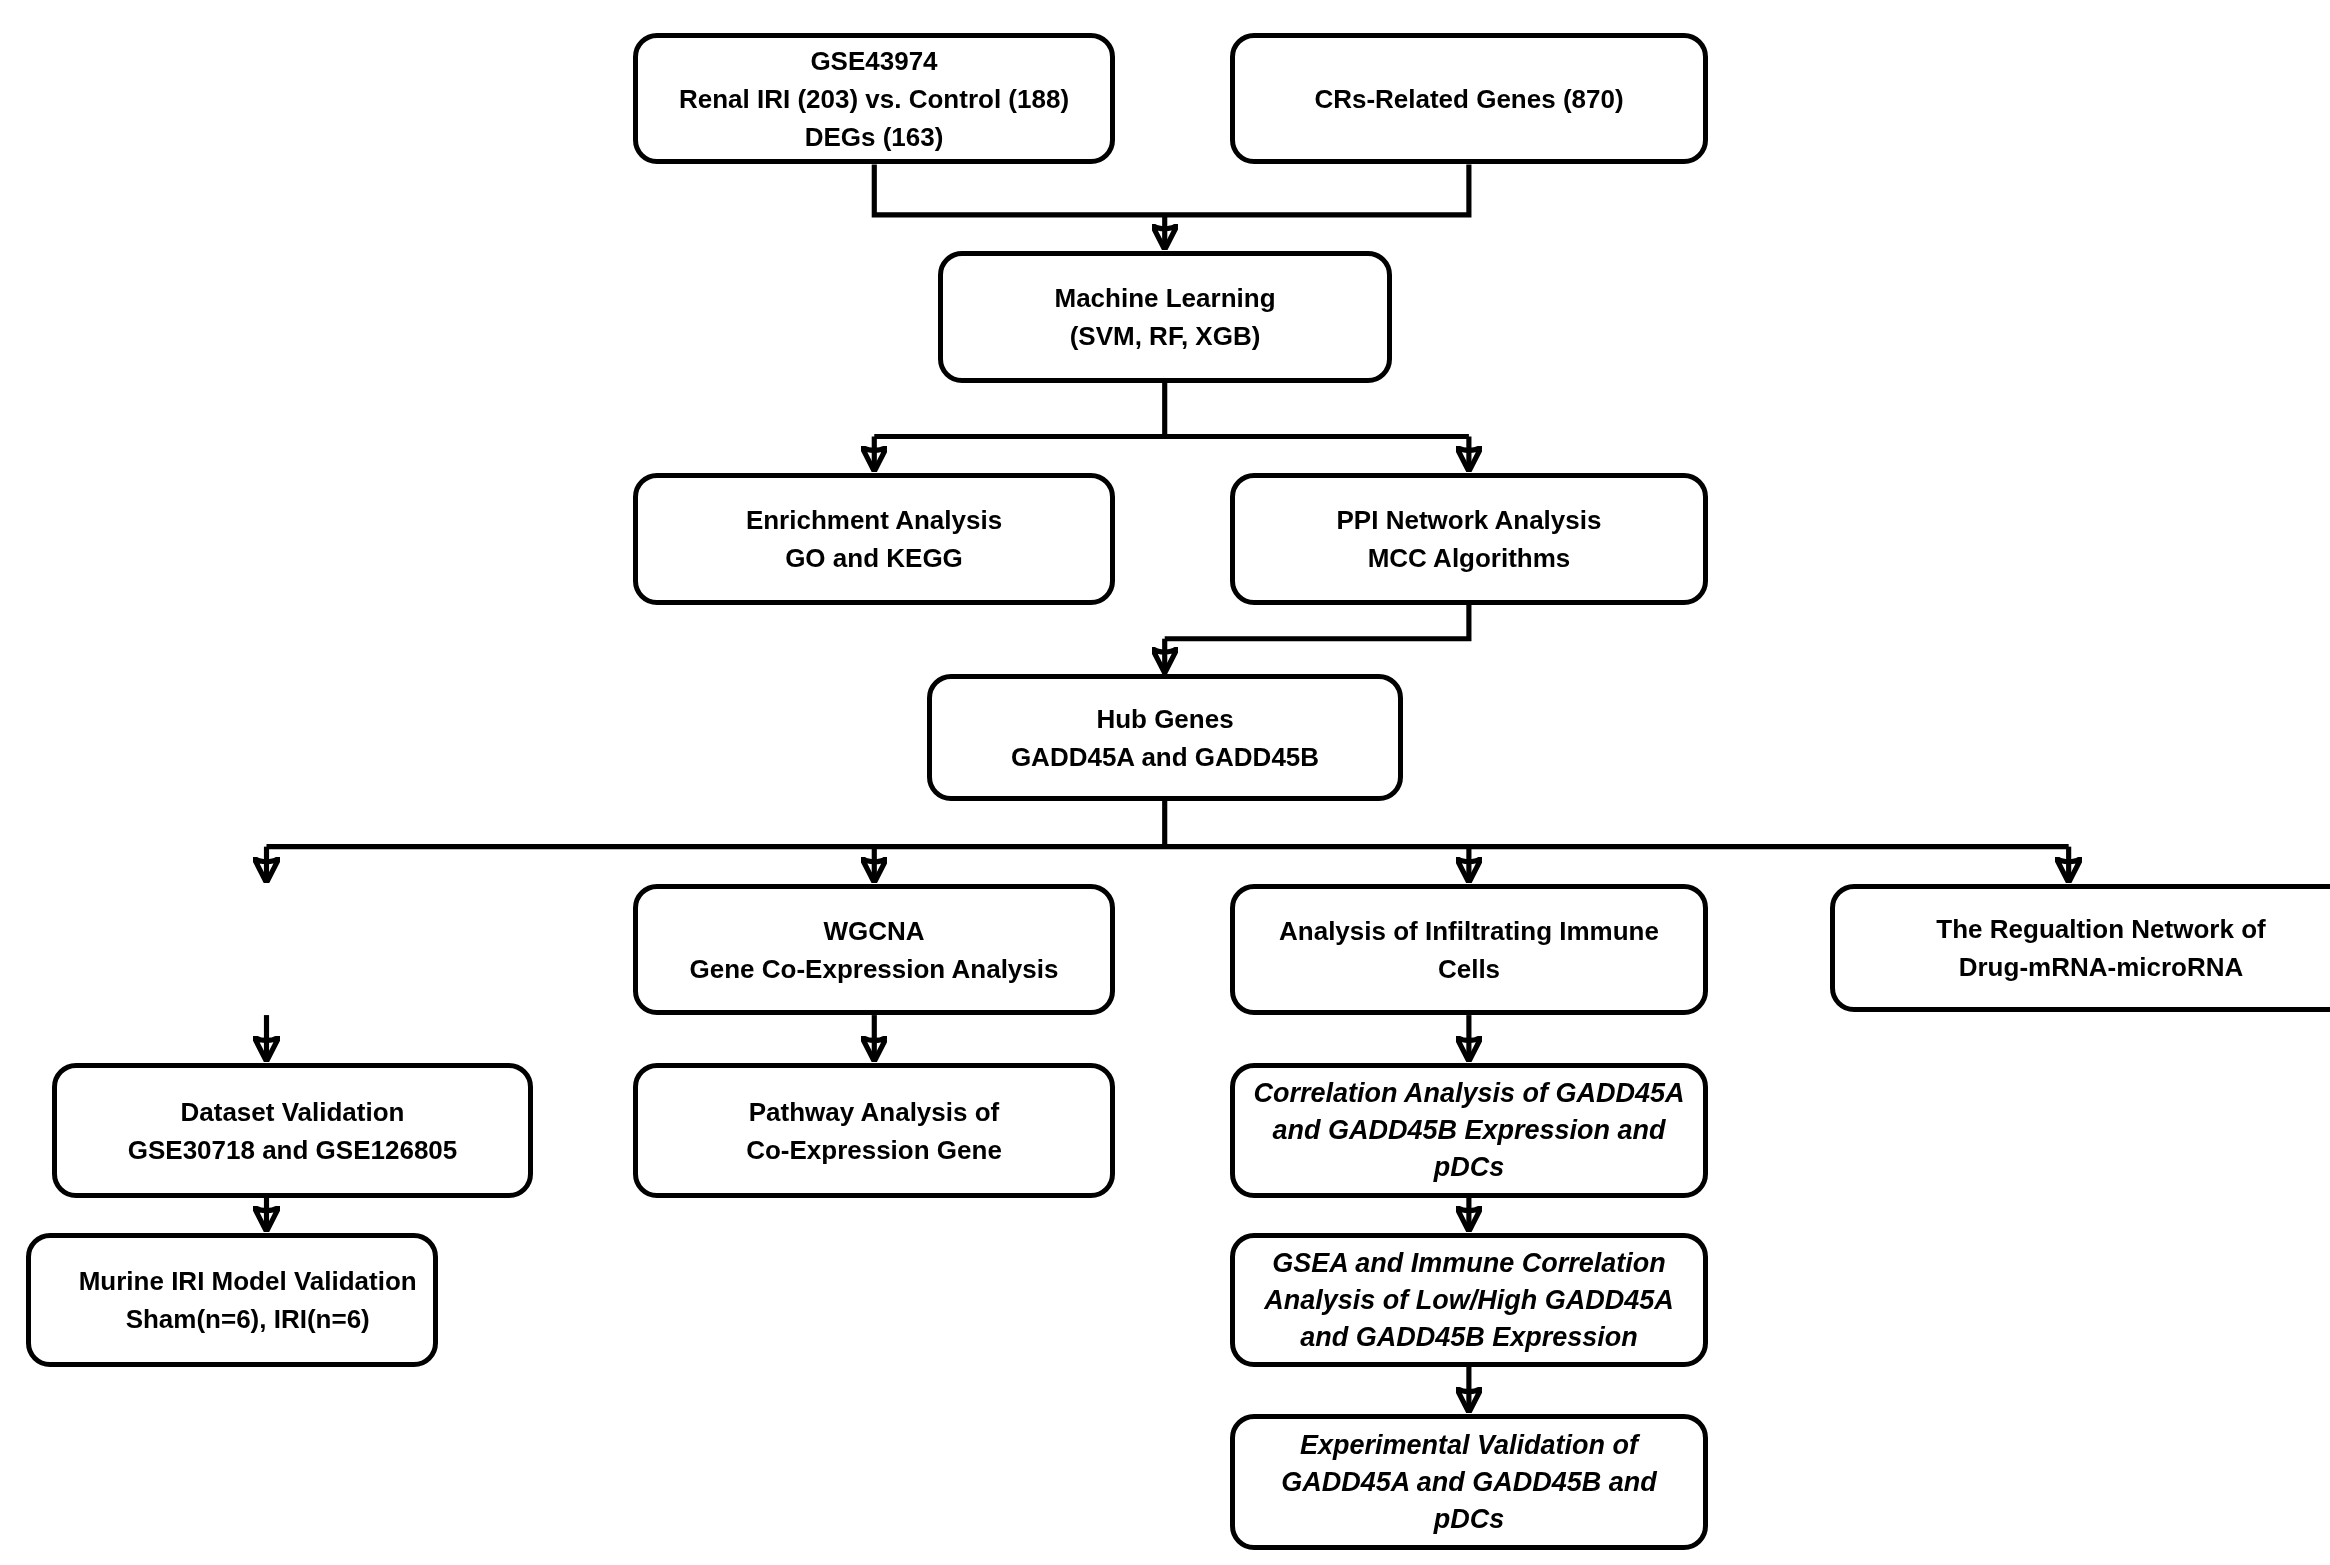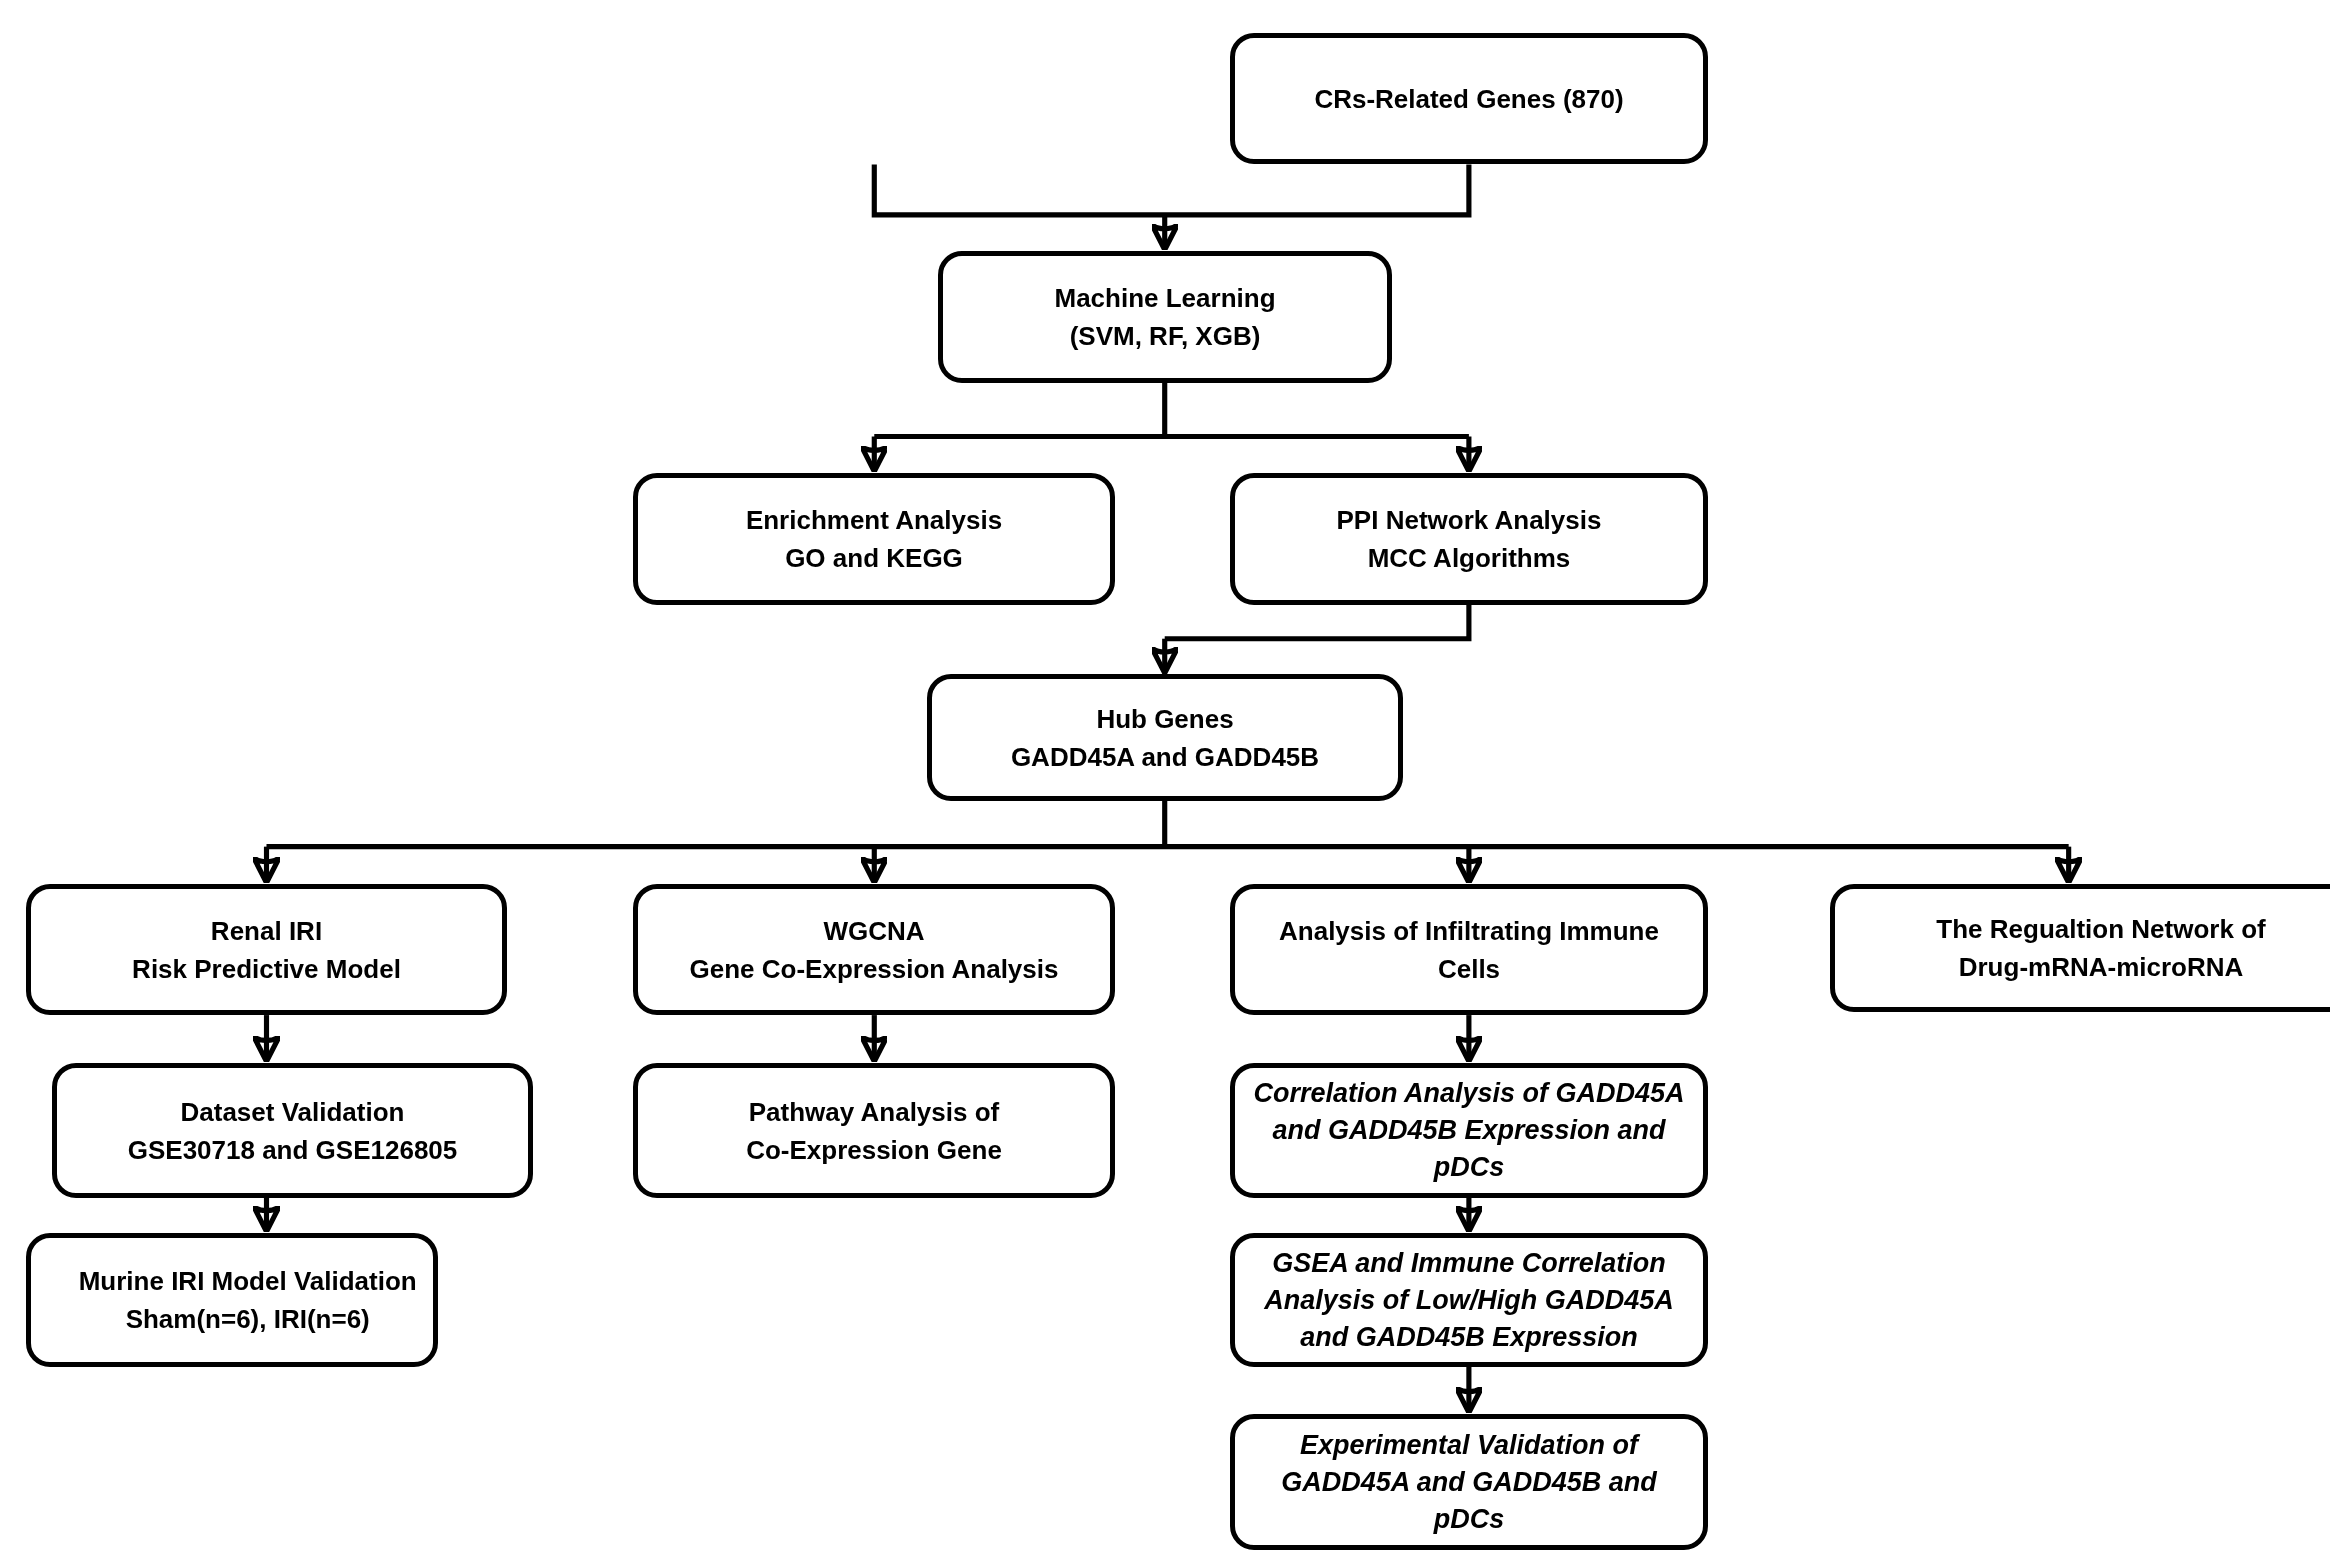--- a/index.html
+++ b/index.html
@@ -89,20 +89,25 @@
     <path class="arrow" d="M3611 1478 V1539"></path>
 
     <path class="arrow" d="M465 1772 V1851"></path>
     <path class="arrow" d="M1526 1772 V1851"></path>
     <path class="arrow" d="M2564 1772 V1851"></path>
     <path class="arrow" d="M465 2090 V2148"></path>
     <path class="arrow" d="M2564 2090 V2148"></path>
     <path class="arrow" d="M2564 2385 V2464"></path>
   </svg>
 
+  <div class="node" style="left:633px; top:33px; width:482px; height:131px;">
+    <span class="label">GSE43974
+Renal IRI (203) vs. Control (188)
+DEGs (163)</span>
+  </div>
   <div class="node" style="left:1230px; top:33px; width:478px; height:131px;">
     <span class="label">CRs-Related Genes (870)</span>
   </div>
 
   <div class="node" style="left:938px; top:251px; width:454px; height:132px;">
     <span class="label">Machine Learning
 (SVM, RF, XGB)</span>
   </div>
 
   <div class="node" style="left:633px; top:473px; width:482px; height:132px;">
@@ -112,24 +117,20 @@
   <div class="node" style="left:1230px; top:473px; width:478px; height:132px;">
     <span class="label">PPI Network Analysis
 MCC Algorithms</span>
   </div>
 
   <div class="node" style="left:927px; top:674px; width:476px; height:127px;">
     <span class="label">Hub Genes
 GADD45A and GADD45B</span>
   </div>
 
-  <div class="node" style="left:26px; top:884px; width:481px; height:131px;">
-    <span class="label">Renal IRI
-Risk Predictive Model</span>
-  </div>
   <div class="node" style="left:633px; top:884px; width:482px; height:131px;">
     <span class="label">WGCNA
 Gene Co-Expression Analysis</span>
   </div>
   <div class="node" style="left:1230px; top:884px; width:478px; height:131px;justify-content:center;">
     <span class="label">Analysis of Infiltrating Immune
 Cells</span>
   </div>
   <div class="node" style="left:1830px; top:884px; width:542px; height:128px;">
     <span class="label">The Regualtion Network of

